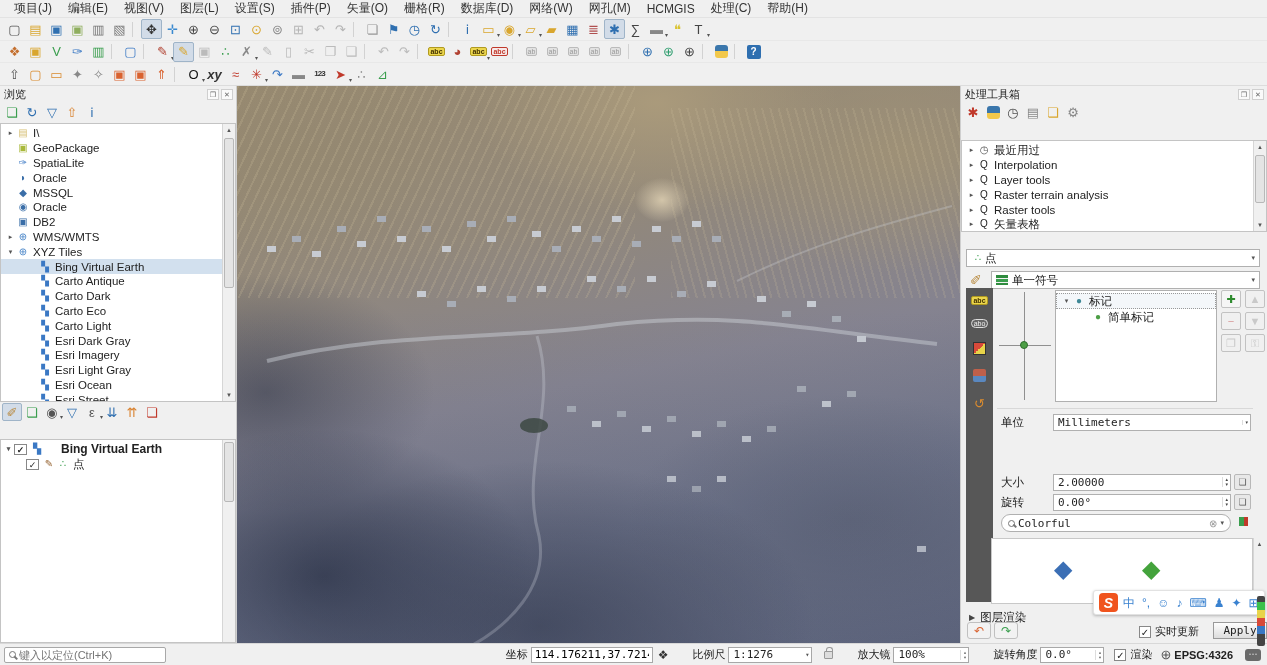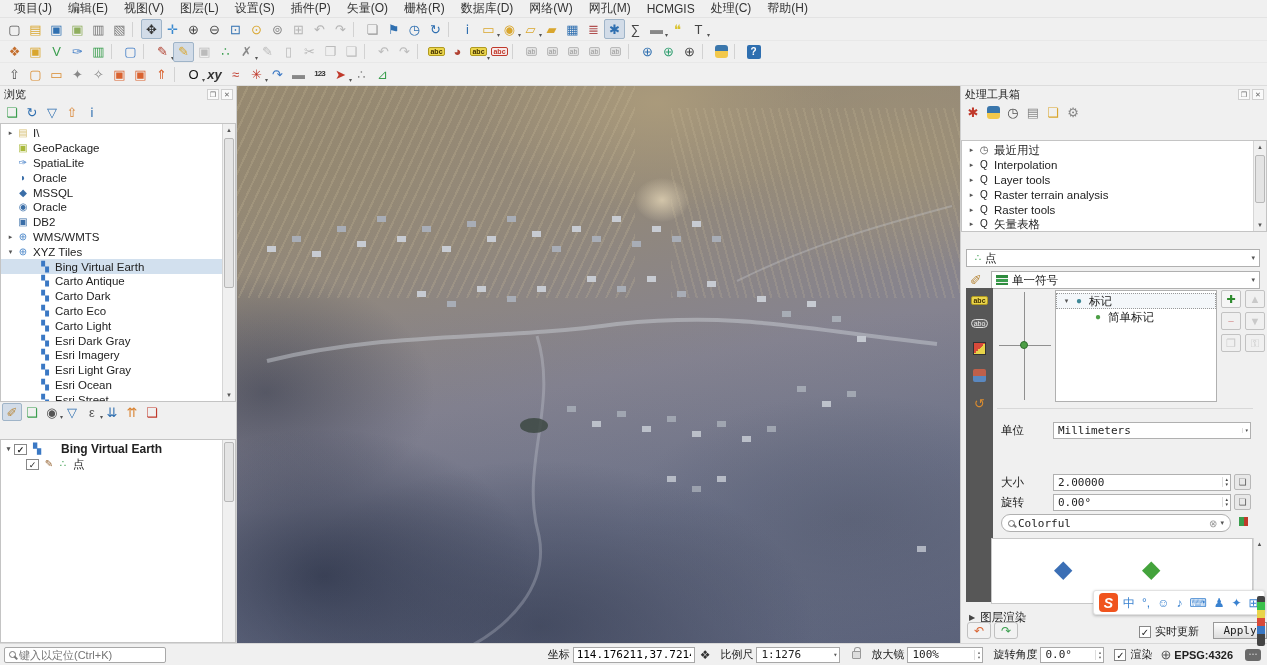--- a/index.html
+++ b/index.html
@@ -112,21 +112,21 @@
   .b1{box-shadow:30px 160px #c7cbd2,75px 165px #c7cbd2,120px 155px #c7cbd2,160px 150px #c7cbd2,205px 160px #c7cbd2,250px 150px #c7cbd2,295px 145px #c7cbd2,335px 140px #c7cbd2,375px 130px #c7cbd2,415px 140px #c7cbd2,455px 135px #c7cbd2,350px 190px #c7cbd2,410px 190px #c7cbd2,470px 195px #c7cbd2,300px 200px #c7cbd2,240px 200px #c7cbd2,180px 205px #c7cbd2,520px 210px #c7cbd2,570px 215px #c7cbd2,620px 250px #c7cbd2,355px 335px #c7cbd2,405px 340px #c7cbd2,455px 345px #c7cbd2,505px 350px #c7cbd2,430px 390px #c7cbd2,480px 390px #c7cbd2,585px 315px #c7cbd2,680px 460px #c7cbd2}
   .b2{box-shadow:55px 150px #a8adb6,100px 140px #a8adb6,140px 130px #a8adb6,185px 140px #a8adb6,230px 135px #a8adb6,270px 130px #a8adb6,315px 160px #a8adb6,355px 150px #a8adb6,395px 155px #a8adb6,435px 150px #a8adb6,475px 150px #a8adb6,380px 200px #a8adb6,440px 205px #a8adb6,270px 210px #a8adb6,210px 215px #a8adb6,545px 225px #a8adb6,595px 230px #a8adb6,330px 320px #a8adb6,380px 325px #a8adb6,430px 330px #a8adb6,480px 335px #a8adb6,530px 340px #a8adb6,455px 400px #a8adb6,560px 300px #a8adb6,610px 305px #a8adb6}
   .haze{position:absolute;inset:0;background:linear-gradient(to bottom,rgba(130,140,170,0) 40%,rgba(88,98,128,.3) 100%)}
 
   
   #statusbar{position:absolute;left:0;top:643px;right:0;height:22px;background:#f0f0f0;border-top:1px solid #d8d8d8;display:flex;align-items:center;padding:0 4px}
   .locator{width:162px;height:16px;background:#fff;border:1px solid #a8a8a8;border-radius:2px;display:flex;align-items:center}
   .locator input{border:none;outline:none;flex:1;font-size:11px;font-family:inherit;background:none;min-width:0}
   .mag{width:7px;height:7px;border:1.5px solid #777;border-radius:50%;position:relative;margin:0 3px 0 4px;flex:none}
   .mag:after{content:"";position:absolute;width:4px;height:1.5px;background:#777;transform:rotate(45deg);right:-3px;bottom:-1px}
-  .sb-label{margin-left:10px;white-space:nowrap}
+  .sb-label{margin-left:24px;white-space:nowrap}
   .sb-input{height:16px;border:1px solid #a8a8a8;background:#fff;padding:0 3px;margin-left:3px}
   .sb-combo,.sb-spin{height:16px;border:1px solid #a8a8a8;background:#fff;display:flex;align-items:center;padding:0 2px 0 4px;margin-left:3px}
   .sb-combo .dd{font-size:7px;color:#555;margin-left:auto;padding-left:4px}
   .arrows{display:flex;flex-direction:column;font-size:5px;color:#444;line-height:5px;margin-left:auto;border-left:1px solid #ddd;padding-left:2px}
   .lockico{width:9px;height:8px;border:1px solid #999;border-radius:1px;background:#ddd;position:relative;margin-left:12px;flex:none}
   .lockico:before{content:"";position:absolute;left:1px;top:-5px;width:5px;height:4px;border:1px solid #999;border-bottom:none;border-radius:3px 3px 0 0}
   .globeico{font-size:13px;color:#555;margin-left:8px;line-height:1}
   .bubbleico{width:16px;height:12px;background:#6a6a6a;border-radius:3px;color:#fff;font-size:9px;line-height:10px;text-align:center;margin-left:12px;margin-right:2px}
   .spacer{flex:1}
 
@@ -818,21 +818,21 @@
       <span class="sbtn disabled">
         <span>❐</span>
       </span>
       <span class="sbtn disabled">
         <span>⚿</span>
       </span>
     </div>
 
   <div style="position:absolute;left:36px;right:14px;top:176px;border-top:1px solid #d8d8d8"></div>
 
-  <div class="prow" style="top:189px">
+  <div class="prow" style="top:181px">
     <span class="plabel">单位</span>
     <div class="spin">
       <span class="mono">Millimeters</span>
       <span class="arrows">
           <span>▾</span>
         </span>
     </div>
   </div>
 
 

